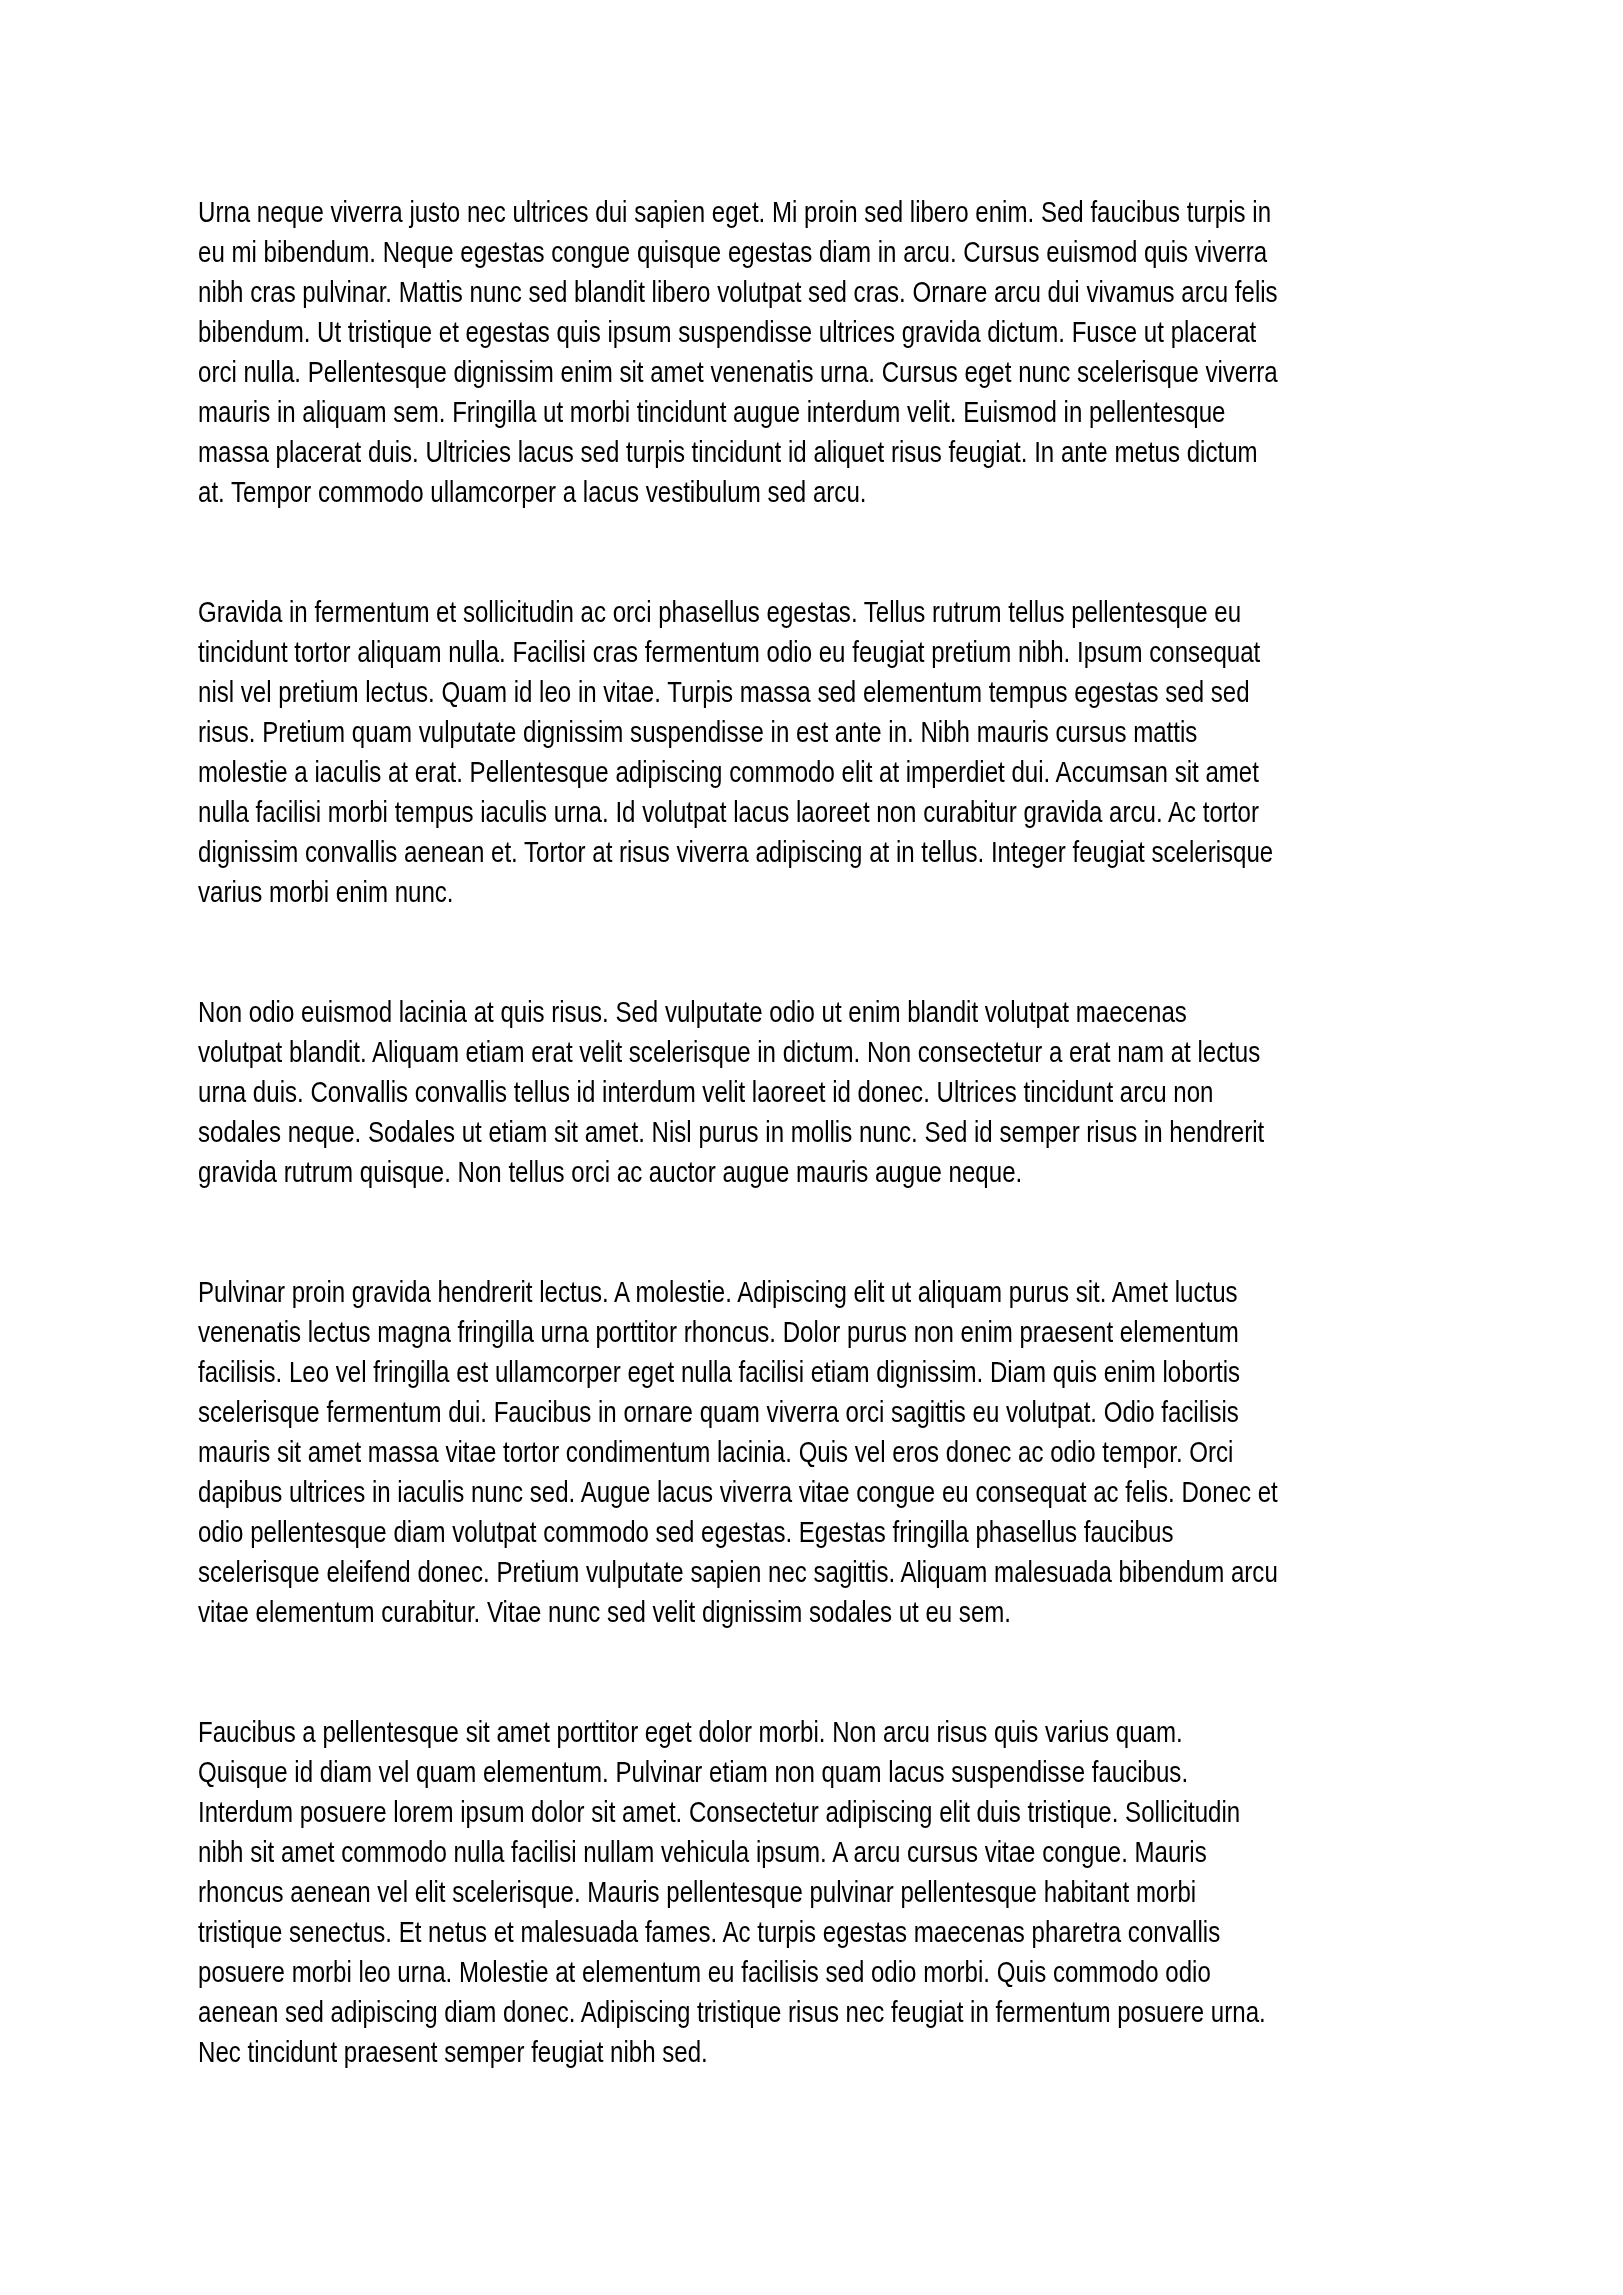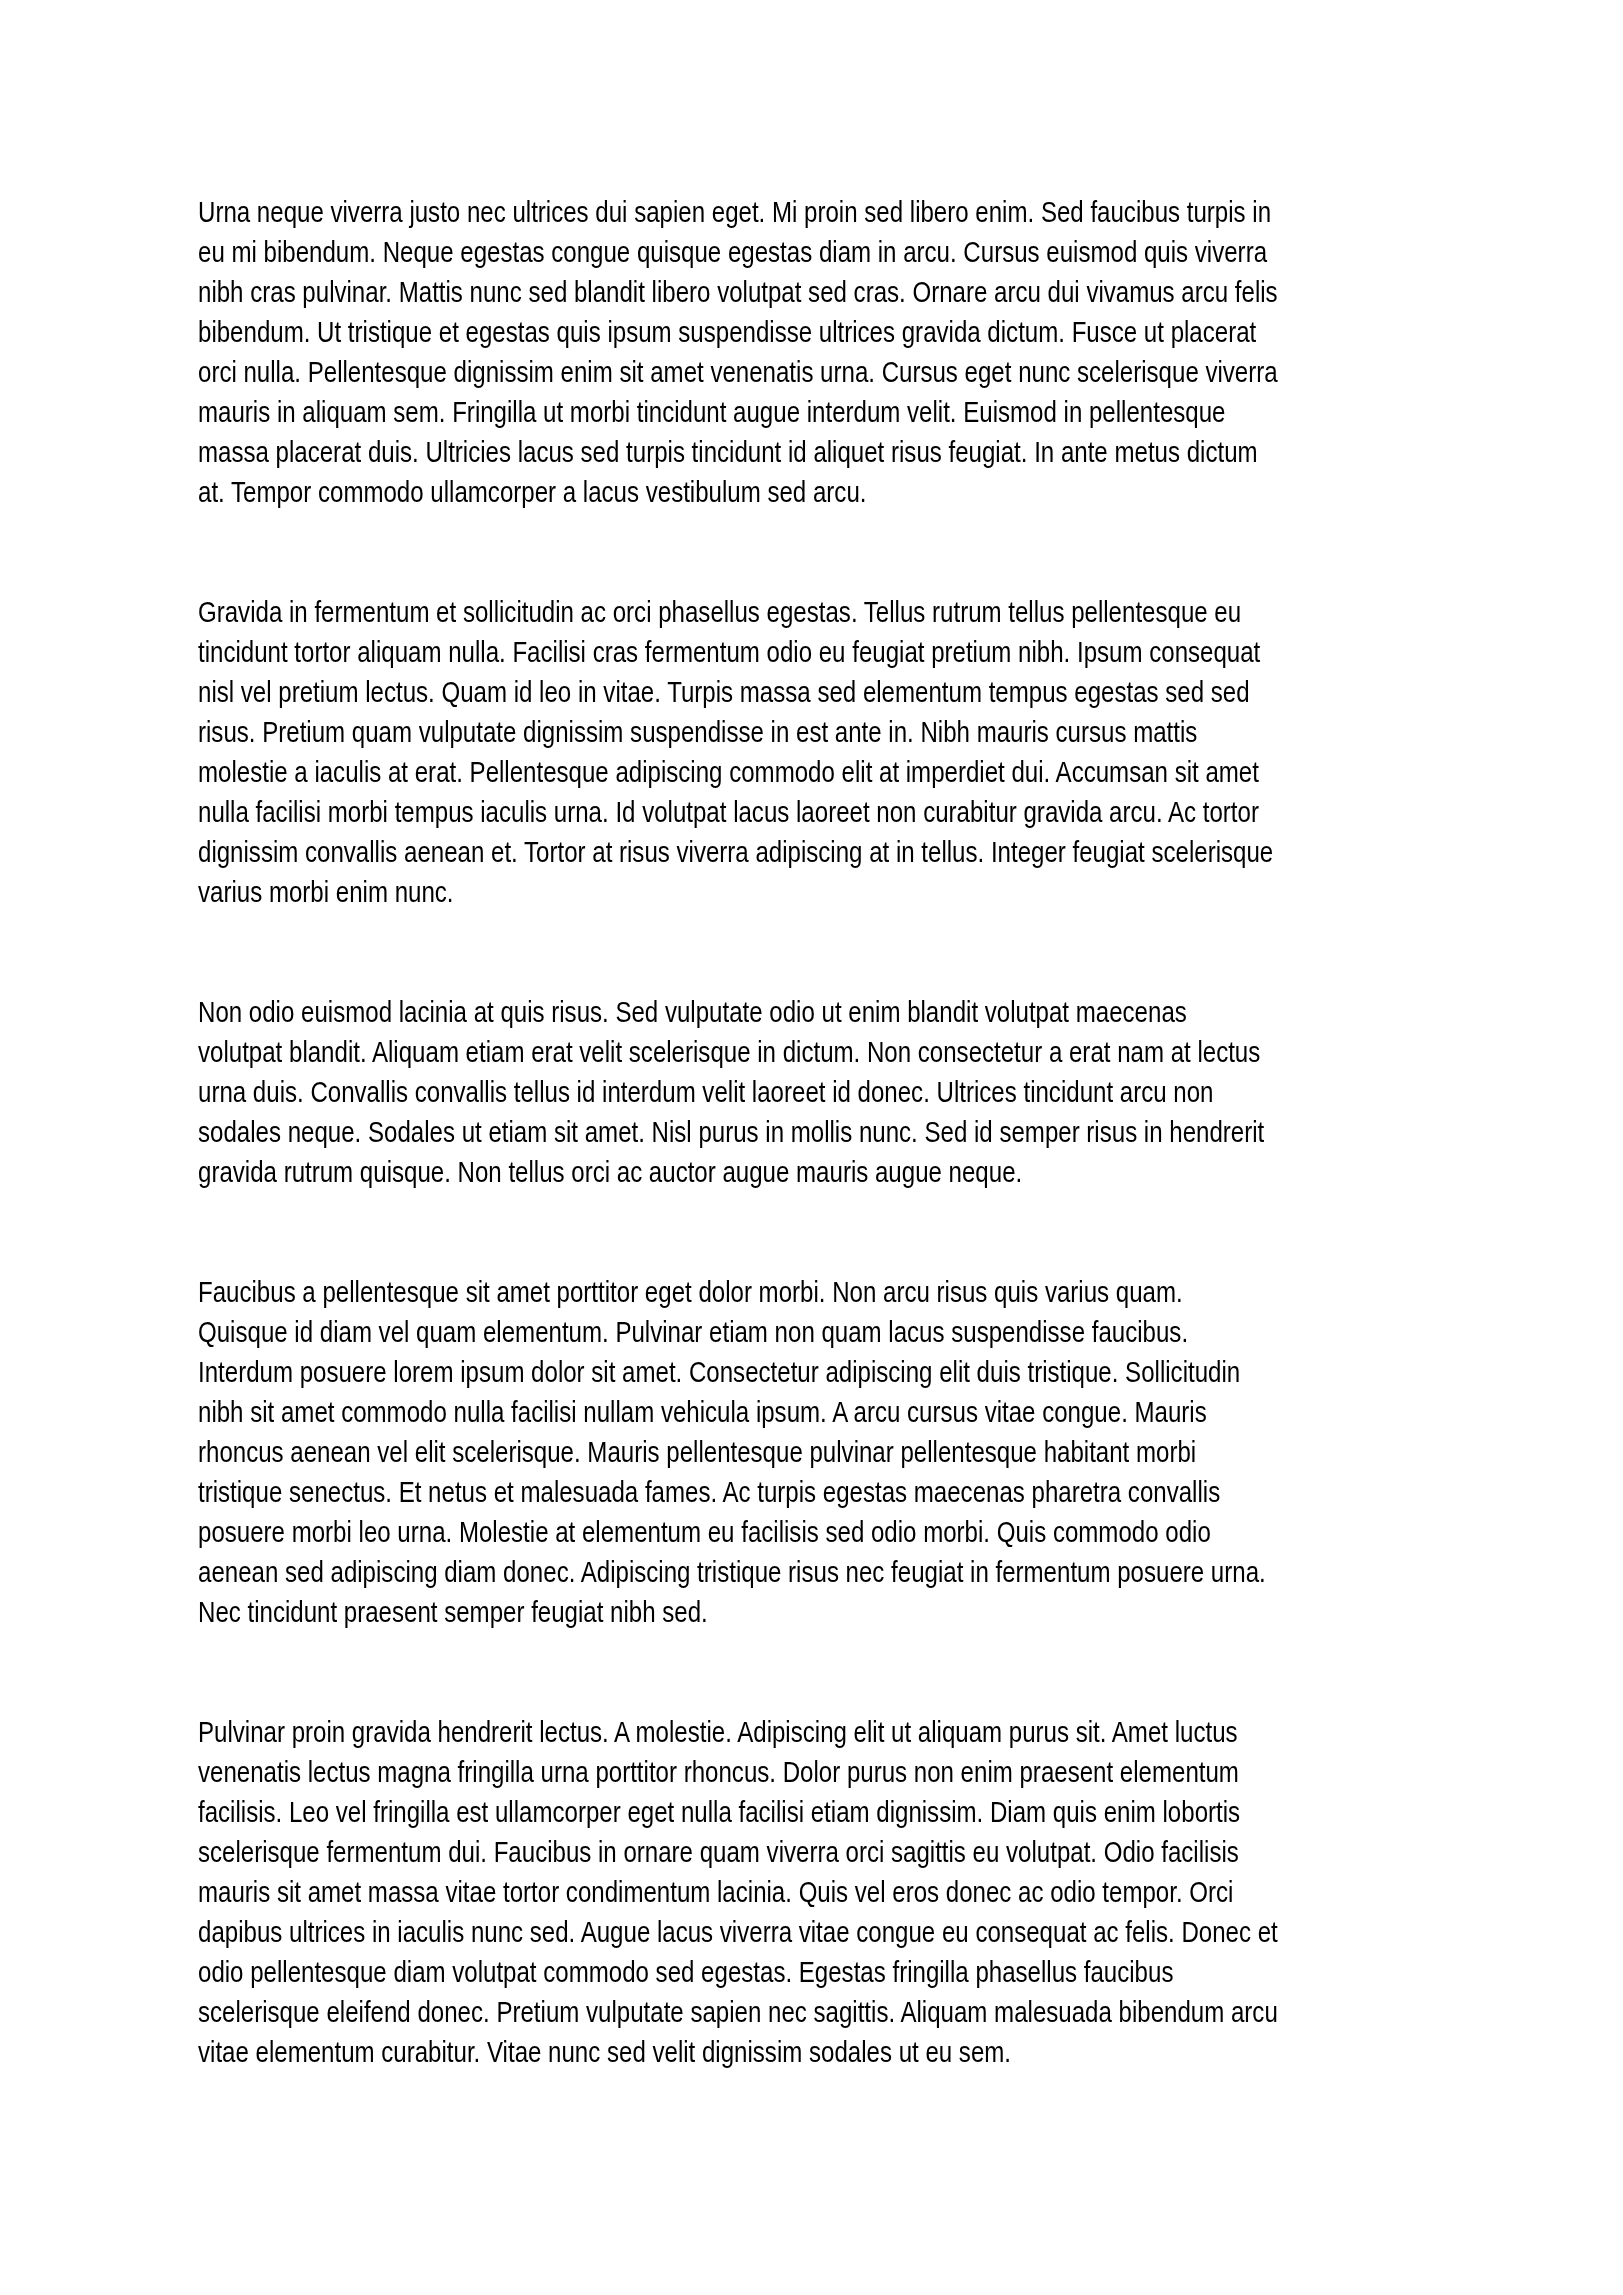--- a/index.html
+++ b/index.html
@@ -74,38 +74,38 @@
 
     <p class="paragraph">
       <span class="line">Non odio euismod lacinia at quis risus. Sed vulputate odio ut enim blandit volutpat maecenas</span>
       <span class="line">volutpat blandit. Aliquam etiam erat velit scelerisque in dictum. Non consectetur a erat nam at lectus</span>
       <span class="line">urna duis. Convallis convallis tellus id interdum velit laoreet id donec. Ultrices tincidunt arcu non</span>
       <span class="line">sodales neque. Sodales ut etiam sit amet. Nisl purus in mollis nunc. Sed id semper risus in hendrerit</span>
       <span class="line">gravida rutrum quisque. Non tellus orci ac auctor augue mauris augue neque.</span>
     </p>
 
     <p class="paragraph">
+      <span class="line">Pulvinar proin gravida hendrerit lectus. A molestie. Adipiscing elit ut aliquam purus sit. Amet luctus</span>
+      <span class="line">venenatis lectus magna fringilla urna porttitor rhoncus. Dolor purus non enim praesent elementum</span>
+      <span class="line">facilisis. Leo vel fringilla est ullamcorper eget nulla facilisi etiam dignissim. Diam quis enim lobortis</span>
+      <span class="line">scelerisque fermentum dui. Faucibus in ornare quam viverra orci sagittis eu volutpat. Odio facilisis</span>
+      <span class="line">mauris sit amet massa vitae tortor condimentum lacinia. Quis vel eros donec ac odio tempor. Orci</span>
+      <span class="line">dapibus ultrices in iaculis nunc sed. Augue lacus viverra vitae congue eu consequat ac felis. Donec et</span>
+      <span class="line">odio pellentesque diam volutpat commodo sed egestas. Egestas fringilla phasellus faucibus</span>
+      <span class="line">scelerisque eleifend donec. Pretium vulputate sapien nec sagittis. Aliquam malesuada bibendum arcu</span>
+      <span class="line">vitae elementum curabitur. Vitae nunc sed velit dignissim sodales ut eu sem.</span>
+    </p>
+
+    <p class="paragraph">
       <span class="line">Faucibus a pellentesque sit amet porttitor eget dolor morbi. Non arcu risus quis varius quam.</span>
       <span class="line">Quisque id diam vel quam elementum. Pulvinar etiam non quam lacus suspendisse faucibus.</span>
       <span class="line">Interdum posuere lorem ipsum dolor sit amet. Consectetur adipiscing elit duis tristique. Sollicitudin</span>
       <span class="line">nibh sit amet commodo nulla facilisi nullam vehicula ipsum. A arcu cursus vitae congue. Mauris</span>
       <span class="line">rhoncus aenean vel elit scelerisque. Mauris pellentesque pulvinar pellentesque habitant morbi</span>
       <span class="line">tristique senectus. Et netus et malesuada fames. Ac turpis egestas maecenas pharetra convallis</span>
       <span class="line">posuere morbi leo urna. Molestie at elementum eu facilisis sed odio morbi. Quis commodo odio</span>
       <span class="line">aenean sed adipiscing diam donec. Adipiscing tristique risus nec feugiat in fermentum posuere urna.</span>
       <span class="line">Nec tincidunt praesent semper feugiat nibh sed.</span>
     </p>
 
-    <p class="paragraph">
-      <span class="line">Pulvinar proin gravida hendrerit lectus. A molestie. Adipiscing elit ut aliquam purus sit. Amet luctus</span>
-      <span class="line">venenatis lectus magna fringilla urna porttitor rhoncus. Dolor purus non enim praesent elementum</span>
-      <span class="line">facilisis. Leo vel fringilla est ullamcorper eget nulla facilisi etiam dignissim. Diam quis enim lobortis</span>
-      <span class="line">scelerisque fermentum dui. Faucibus in ornare quam viverra orci sagittis eu volutpat. Odio facilisis</span>
-      <span class="line">mauris sit amet massa vitae tortor condimentum lacinia. Quis vel eros donec ac odio tempor. Orci</span>
-      <span class="line">dapibus ultrices in iaculis nunc sed. Augue lacus viverra vitae congue eu consequat ac felis. Donec et</span>
-      <span class="line">odio pellentesque diam volutpat commodo sed egestas. Egestas fringilla phasellus faucibus</span>
-      <span class="line">scelerisque eleifend donec. Pretium vulputate sapien nec sagittis. Aliquam malesuada bibendum arcu</span>
-      <span class="line">vitae elementum curabitur. Vitae nunc sed velit dignissim sodales ut eu sem.</span>
-    </p>
-
   </div>
 </div>
 
 
 </body></html>

